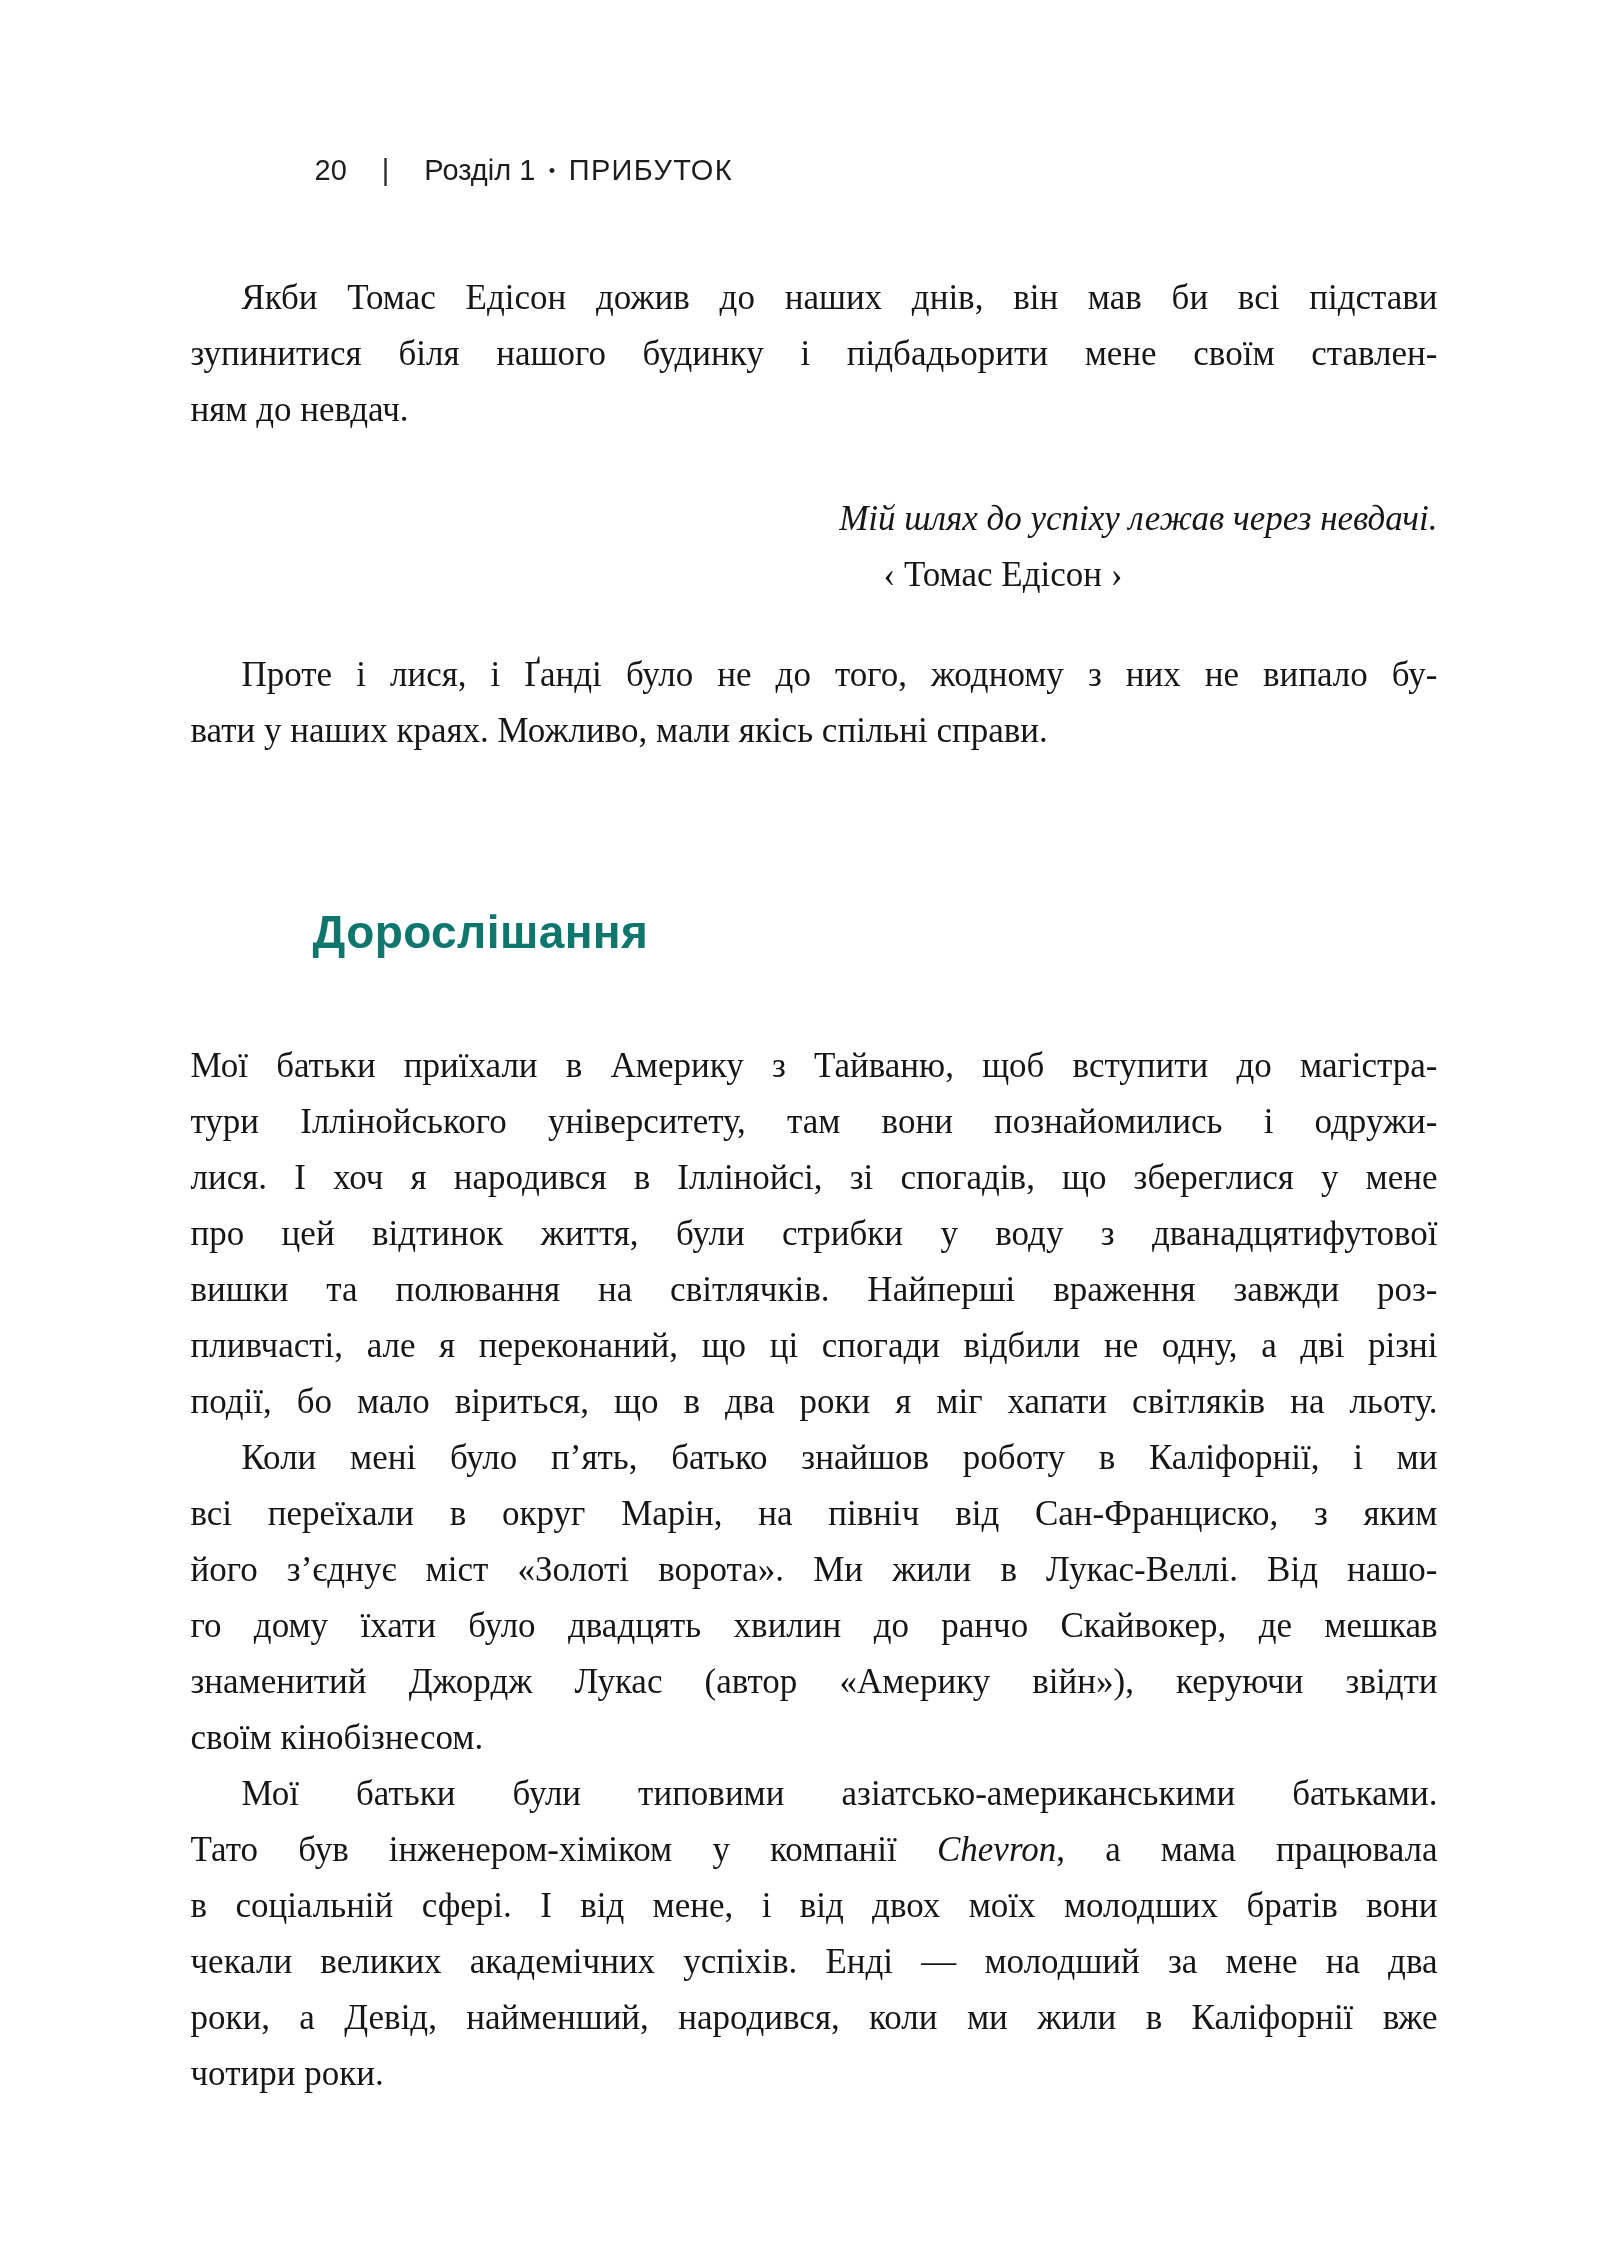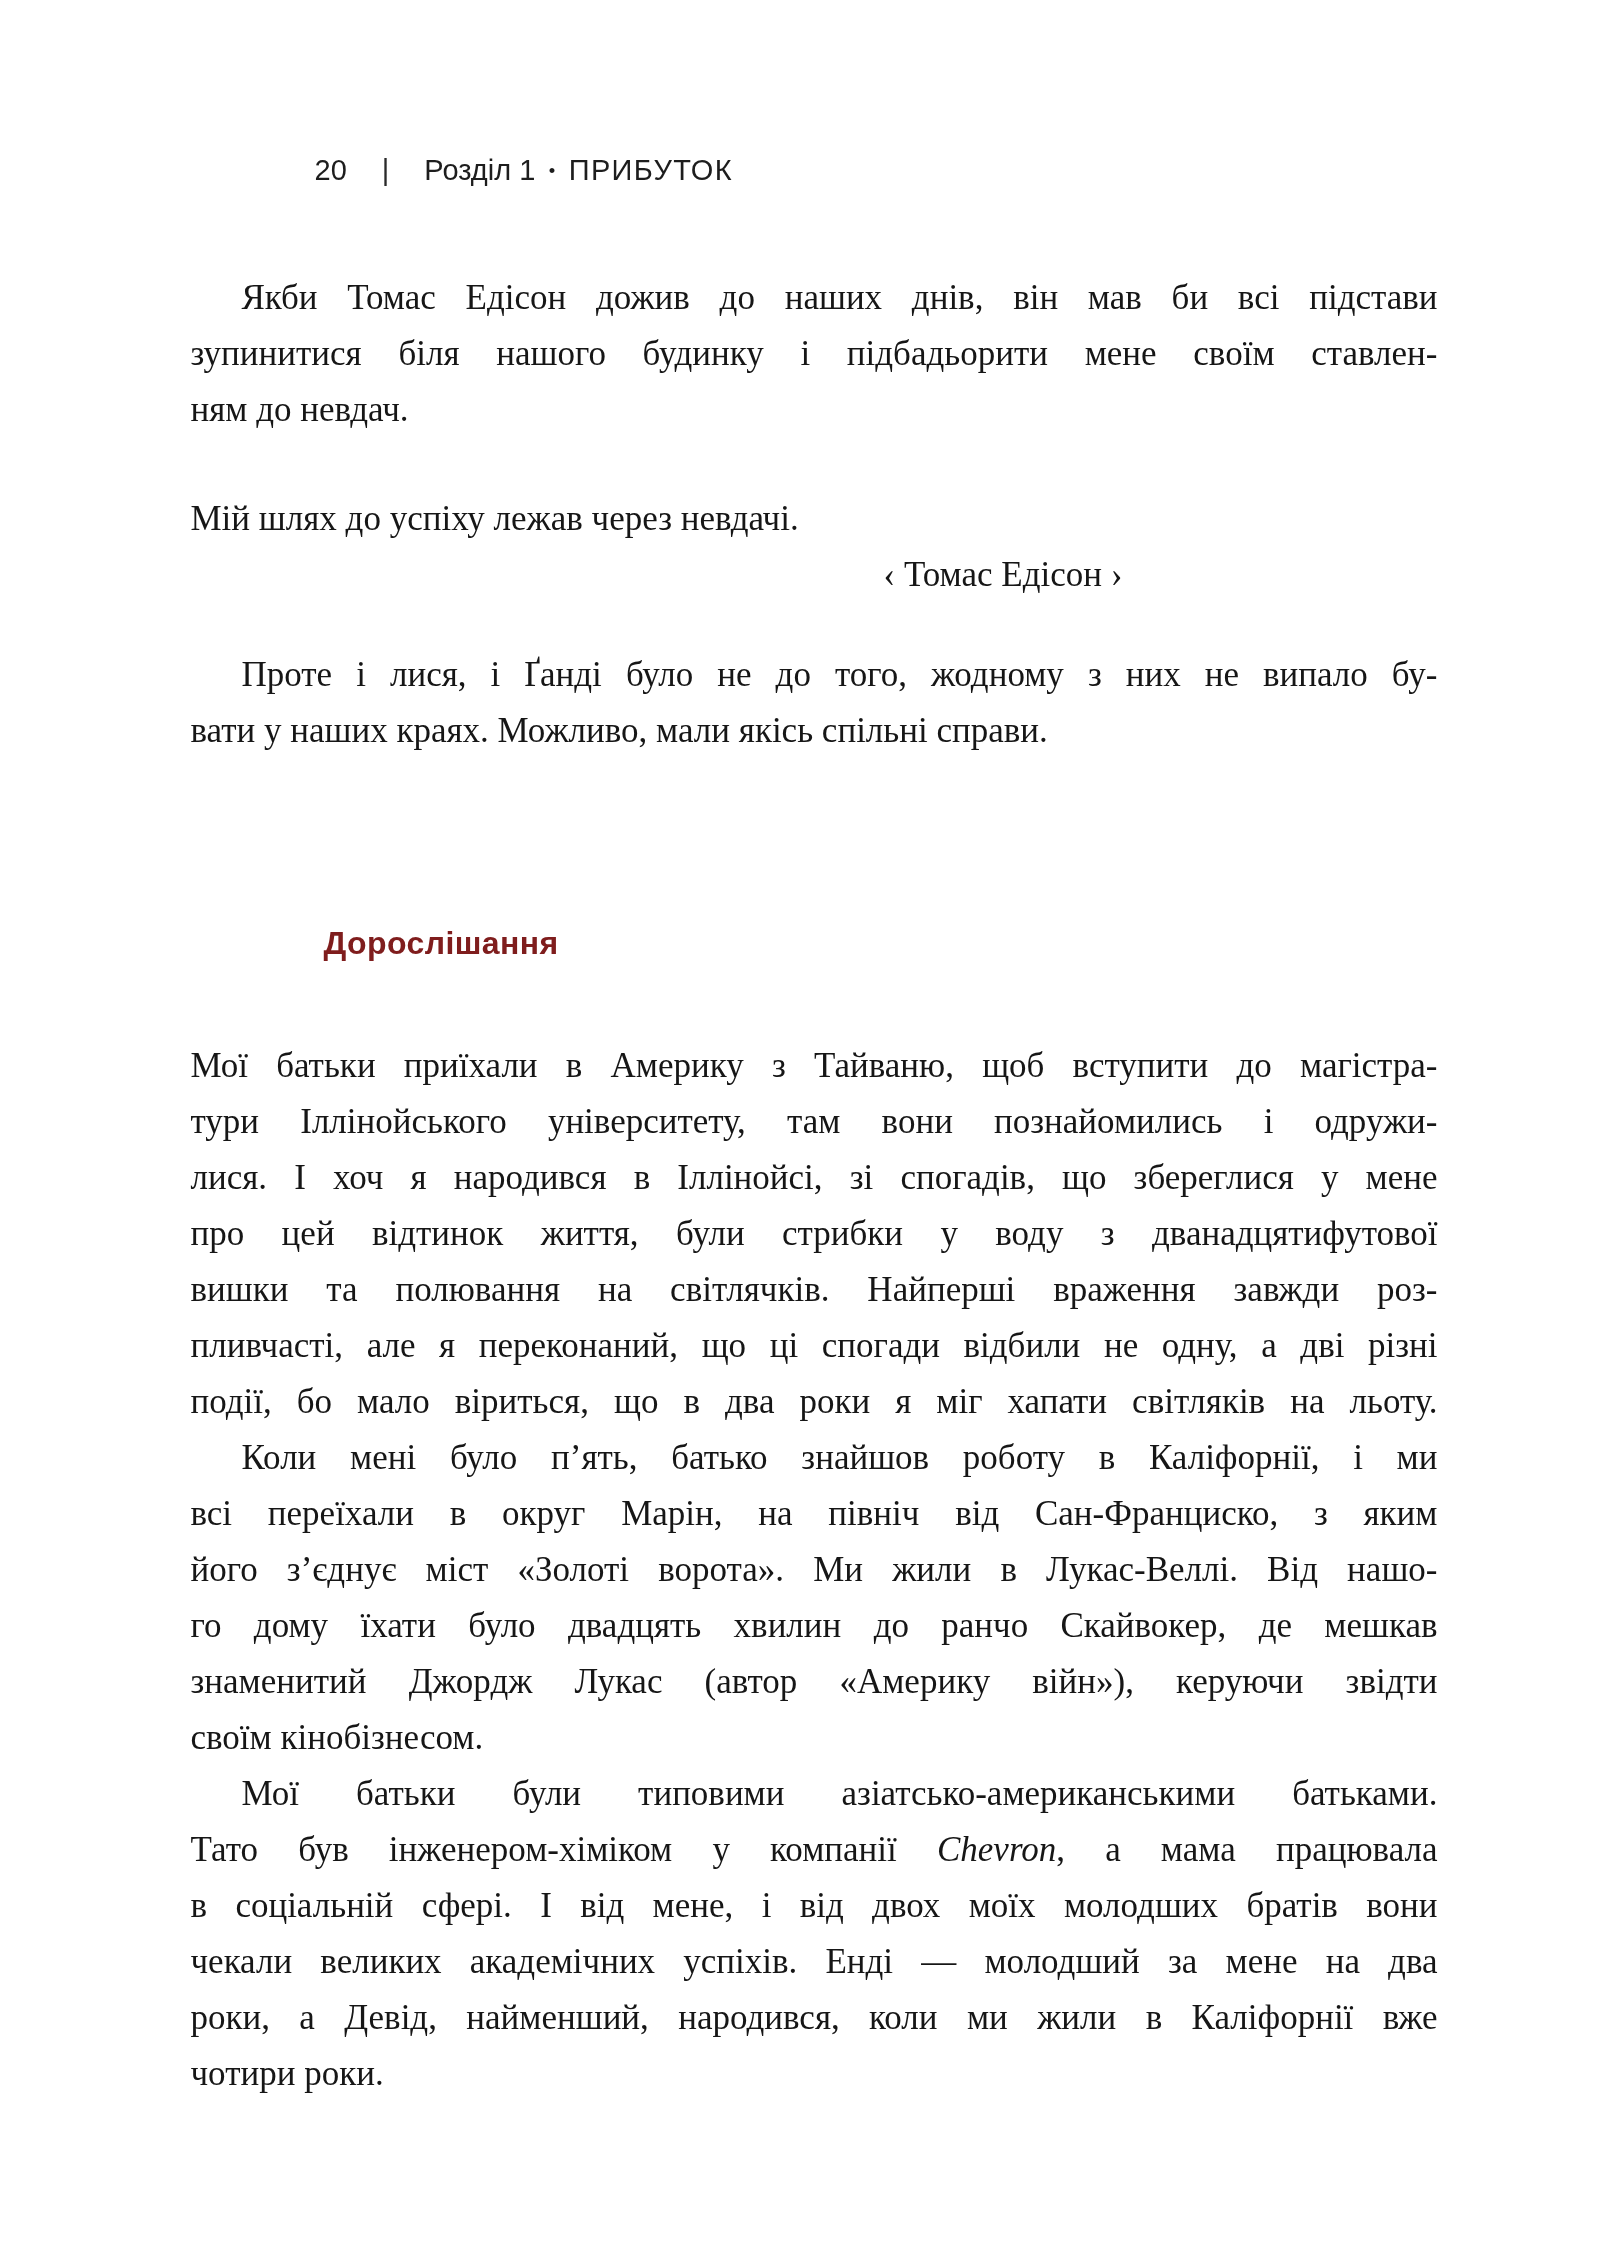--- a/index.html
+++ b/index.html
@@ -29,32 +29,33 @@
     text-align:justify;
     text-align-last:justify;
   }
   .line.last{text-align:right;text-align-last:left;}
   .line.indent{text-indent:51px;}
   .p1{top:270px;}
   .p2{top:647px;}
   
   .quote{position:absolute;left:188px;top:491px;width:1247px;font-size:35px;}
   .quote-text{
-    text-align:left;line-height:56px;
+    text-align:right;line-height:56px;
+    font-style:italic;
   }
   .quote-attr{
     text-align:center;line-height:56px;
     transform:translateX(189px);
   }
   
   .heading{
-    position:absolute;left:310px;top:895px;margin:11px;
+    position:absolute;left:310px;top:895px;margin:0;
     font-family:"Liberation Sans", sans-serif;
-    font-weight:700;font-size:32px;line-height:74px;
-    color:#7f1d1d;letter-spacing:0.4px;
+    font-weight:700;font-size:46px;line-height:74px;
+    color:#0f766e;letter-spacing:0.4px;
   }
   .body-block{position:absolute;left:188px;top:1038px;width:1247px;font-size:35px;}
   .body-block .para{position:static;width:auto;}
   i{font-style:italic;}
 </style>
 </head>
 <body>
 
 <div class="page">
 

